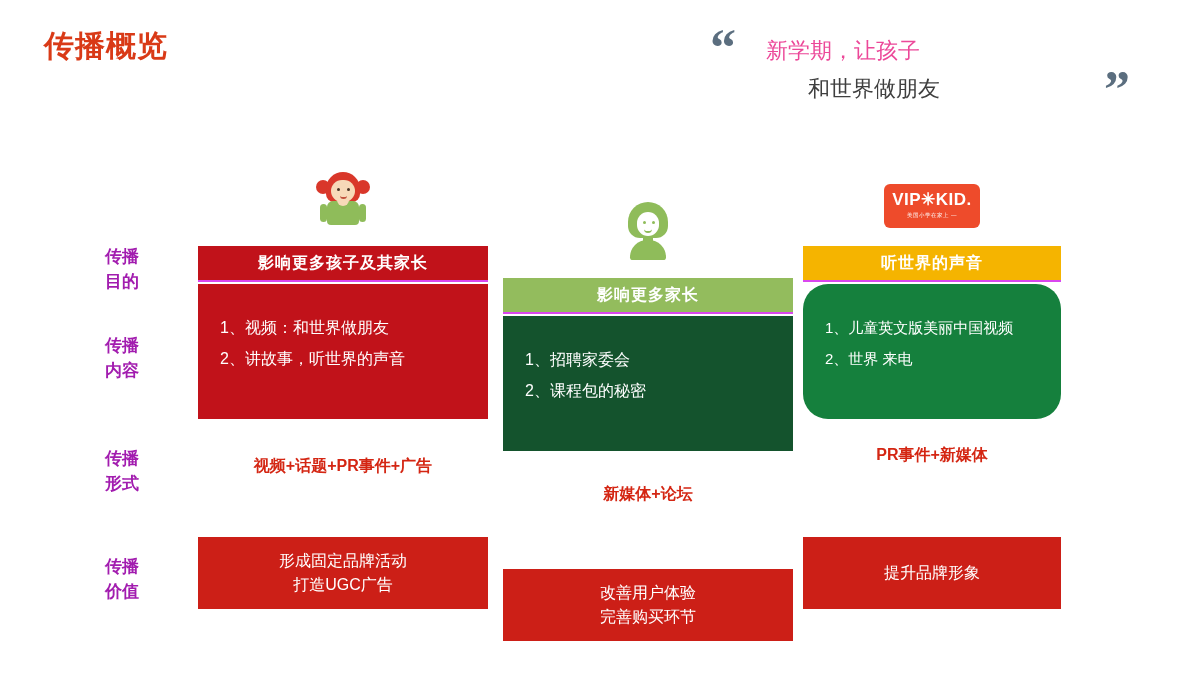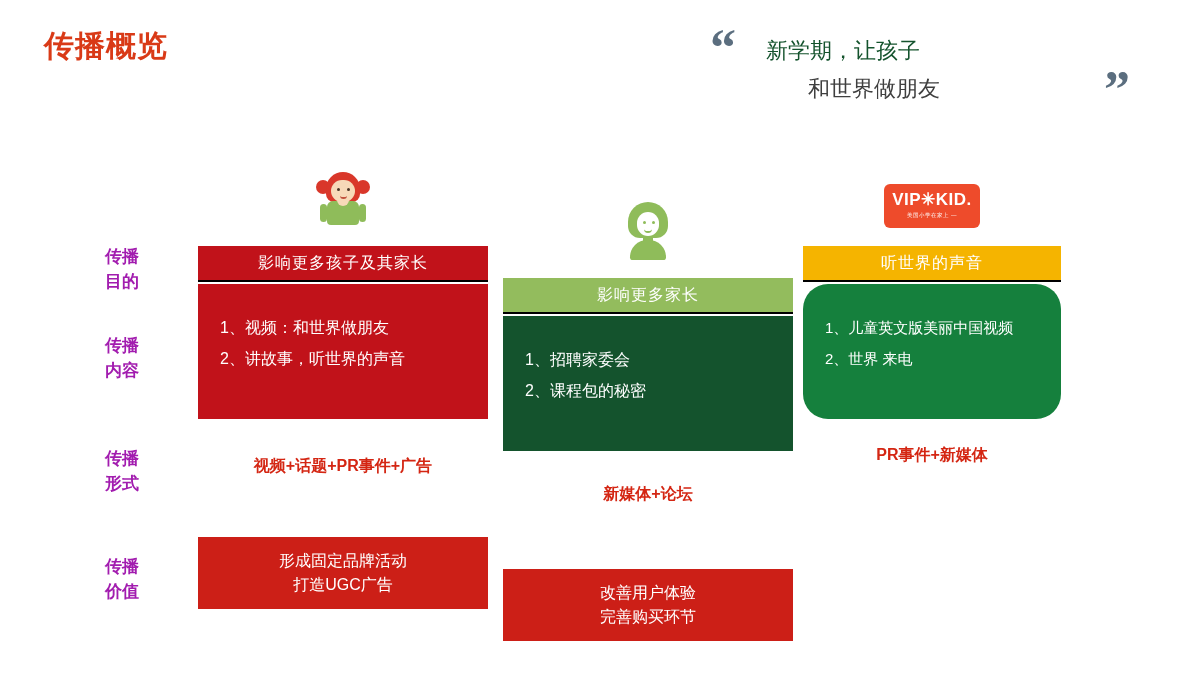--- a/index.html
+++ b/index.html
@@ -51,21 +51,21 @@
     line-height: 40px;
     color: #5b6e7f;
     font-family: "Liberation Serif", serif;
     font-weight: bold;
   }
   .tagline-line1 {
     position: absolute;
     left: 56px;
     top: 14px;
     font-size: 22px;
-    color: #14532d;
+    color: #ec4899;
   }
   .tagline-line2 {
     position: absolute;
     left: 98px;
     top: 52px;
     font-size: 22px;
     color: #3f3f3f;
   }
 
   
@@ -247,24 +247,24 @@
     position: absolute;
     top: 246px;
     left: 0;
     width: 100%;
     height: 36px;
     display: flex;
     align-items: center;
     justify-content: center;
     color: #ffffff;
     font-size: 16px;
-    font-weight: normal;
+    font-weight: bold;
     letter-spacing: 1px;
     box-sizing: border-box;
-    border-bottom: 2px solid #000000;
+    border-bottom: 2px solid #d946ef;
   }
 
   
   .content-box {
     position: absolute;
     top: 284px;
     left: 0;
     width: 100%;
     height: 135px;
     box-sizing: border-box;
@@ -404,13 +404,16 @@
       <div class="lg-main">VIP✳KID.</div>
       <div class="lg-sub">美国小学在家上 —</div>
     </div>
   </div>
   <div class="purpose-bar">听世界的声音</div>
   <div class="content-box">
     <div>1、儿童英文版美丽中国视频</div>
     <div>2、世界 来电</div>
   </div>
   <div class="form-text nowrap">PR事件+新媒体</div>
+  <div class="value-box">
+    <div>提升品牌形象</div>
+  </div>
 </div>
 
 </body></html>

